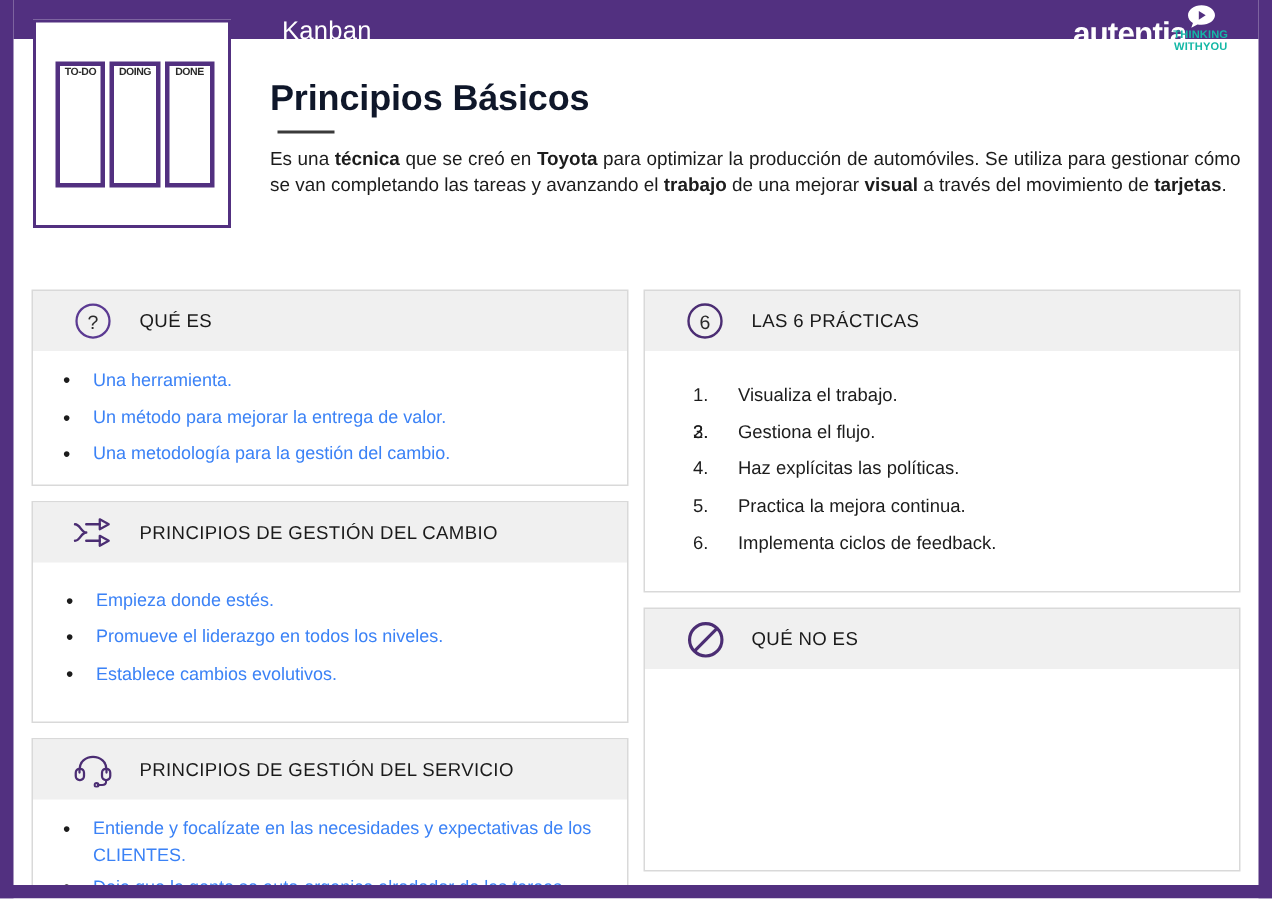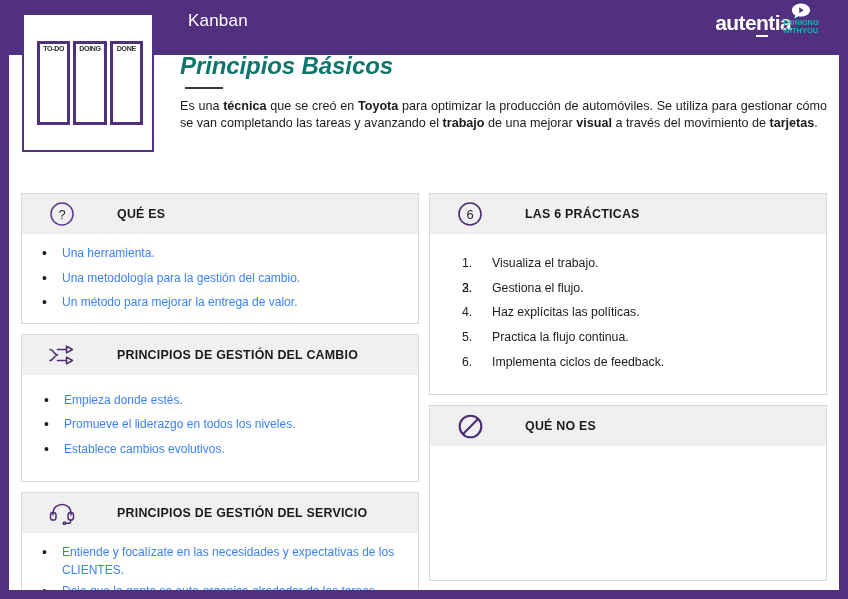--- a/index.html
+++ b/index.html
@@ -22,21 +22,21 @@
     border-bottom: 9px solid #523080;
     overflow: hidden;
   }
 
   
   .topbar {
     position: absolute;
     left: -9px;
     top: 0;
     width: 848px;
-    height: 55px;
+    height: 26px;
     background: #523080;
   }
   .topbar-title {
     position: absolute;
     left: 188px;
     top: 11px;
     color: #ffffff;
     font-size: 17px;
     letter-spacing: .2px;
   }
@@ -113,26 +113,25 @@
   }
 
   
   .hero {
     position: absolute;
     left: 171px;
     top: 52px;
     right: 12px;
   }
   .hero-title {
-    color: #0f766e;
+    color: #0f172a;
     font-size: 24px;
     font-weight: bold;
     letter-spacing: -.1px;
     margin: 0;
-    font-style: italic;
   }
   .hero-rule {
     width: 38px;
     height: 2px;
     background: #3a3a3a;
     margin: 7px 0 9px 5px;
   }
   .hero-text {
     font-size: 12.6px;
     color: #1c1c1c;
@@ -170,24 +169,23 @@
   .panel-head .ico {
     width: 28px;
     height: 28px;
     flex: 0 0 28px;
     display: flex;
     align-items: center;
     justify-content: center;
   }
   .panel-title {
     font-size: 12.4px;
-    font-weight: bold;
+    font-weight: normal;
     color: #1a1a1a;
     letter-spacing: .25px;
-    margin-left: 24px;
   }
   .panel-body {
     padding: 10px 12px 11px 12px;
   }
   .panel-body.pad-lg { padding: 20px 12px 22px 20px; }
   .panel-body.pad-md { padding: 16px 12px 22px 14px; }
 
   ul.bullets, ol.numbered {
     margin: 0;
     padding: 0;
@@ -284,22 +282,22 @@
             <svg width="26" height="26" viewBox="0 0 26 26" aria-hidden="true">
               <circle cx="13" cy="13" r="11" fill="none" stroke="#5b3a92" stroke-width="1.5"></circle>
               <text x="13" y="18" text-anchor="middle" font-family="Liberation Sans, sans-serif" font-size="13" fill="#2a2a2a">?</text>
             </svg>
           </span>
           <span class="panel-title">QUÉ ES</span>
         </div>
         <div class="panel-body">
           <ul class="bullets" id="list-que-es">
               <li>Una herramienta.</li>
+              <li>Un método para mejorar la entrega de valor.</li>
               <li>Una metodología para la gestión del cambio.</li>
-              <li>Un método para mejorar la entrega de valor.</li>
             </ul>
         </div>
       </div>
 
       <div class="panel">
         <div class="panel-head">
           <span class="ico">
             <svg width="28" height="22" viewBox="0 0 28 22" aria-hidden="true">
               <path d="M2 5.5c3.5 0 4 5.5 7.5 5.5M2 16.5c3.5 0 4-5.5 7.5-5.5" fill="none" stroke="#4b2d73" stroke-width="1.6" stroke-linecap="round"></path>
               <path d="M9.5 5.5h9M9.5 16.5h9" fill="none" stroke="#4b2d73" stroke-width="1.6" stroke-linecap="round"></path>
@@ -352,21 +350,21 @@
             </svg>
           </span>
           <span class="panel-title">LAS 6 PRÁCTICAS</span>
         </div>
         <div class="panel-body pad-lg">
           <ol class="numbered" id="list-practicas">
               <li><span class="num">1.</span><span>Visualiza el trabajo.</span></li>
               <li><span class="num">2.</span></li>
               <li><span class="num">3.</span><span>Gestiona el flujo.</span></li>
               <li><span class="num">4.</span><span>Haz explícitas las políticas.</span></li>
-              <li><span class="num">5.</span><span>Practica la flujo continua.</span></li>
+              <li><span class="num">5.</span><span>Practica la mejora continua.</span></li>
               <li><span class="num">6.</span><span>Implementa ciclos de feedback.</span></li>
             </ol>
         </div>
       </div>
 
       <div class="panel grow">
         <div class="panel-head">
           <span class="ico">
             <svg width="27" height="27" viewBox="0 0 27 27" aria-hidden="true">
               <circle cx="13.5" cy="13.5" r="10.8" fill="none" stroke="#4b2d73" stroke-width="2.1"></circle>

